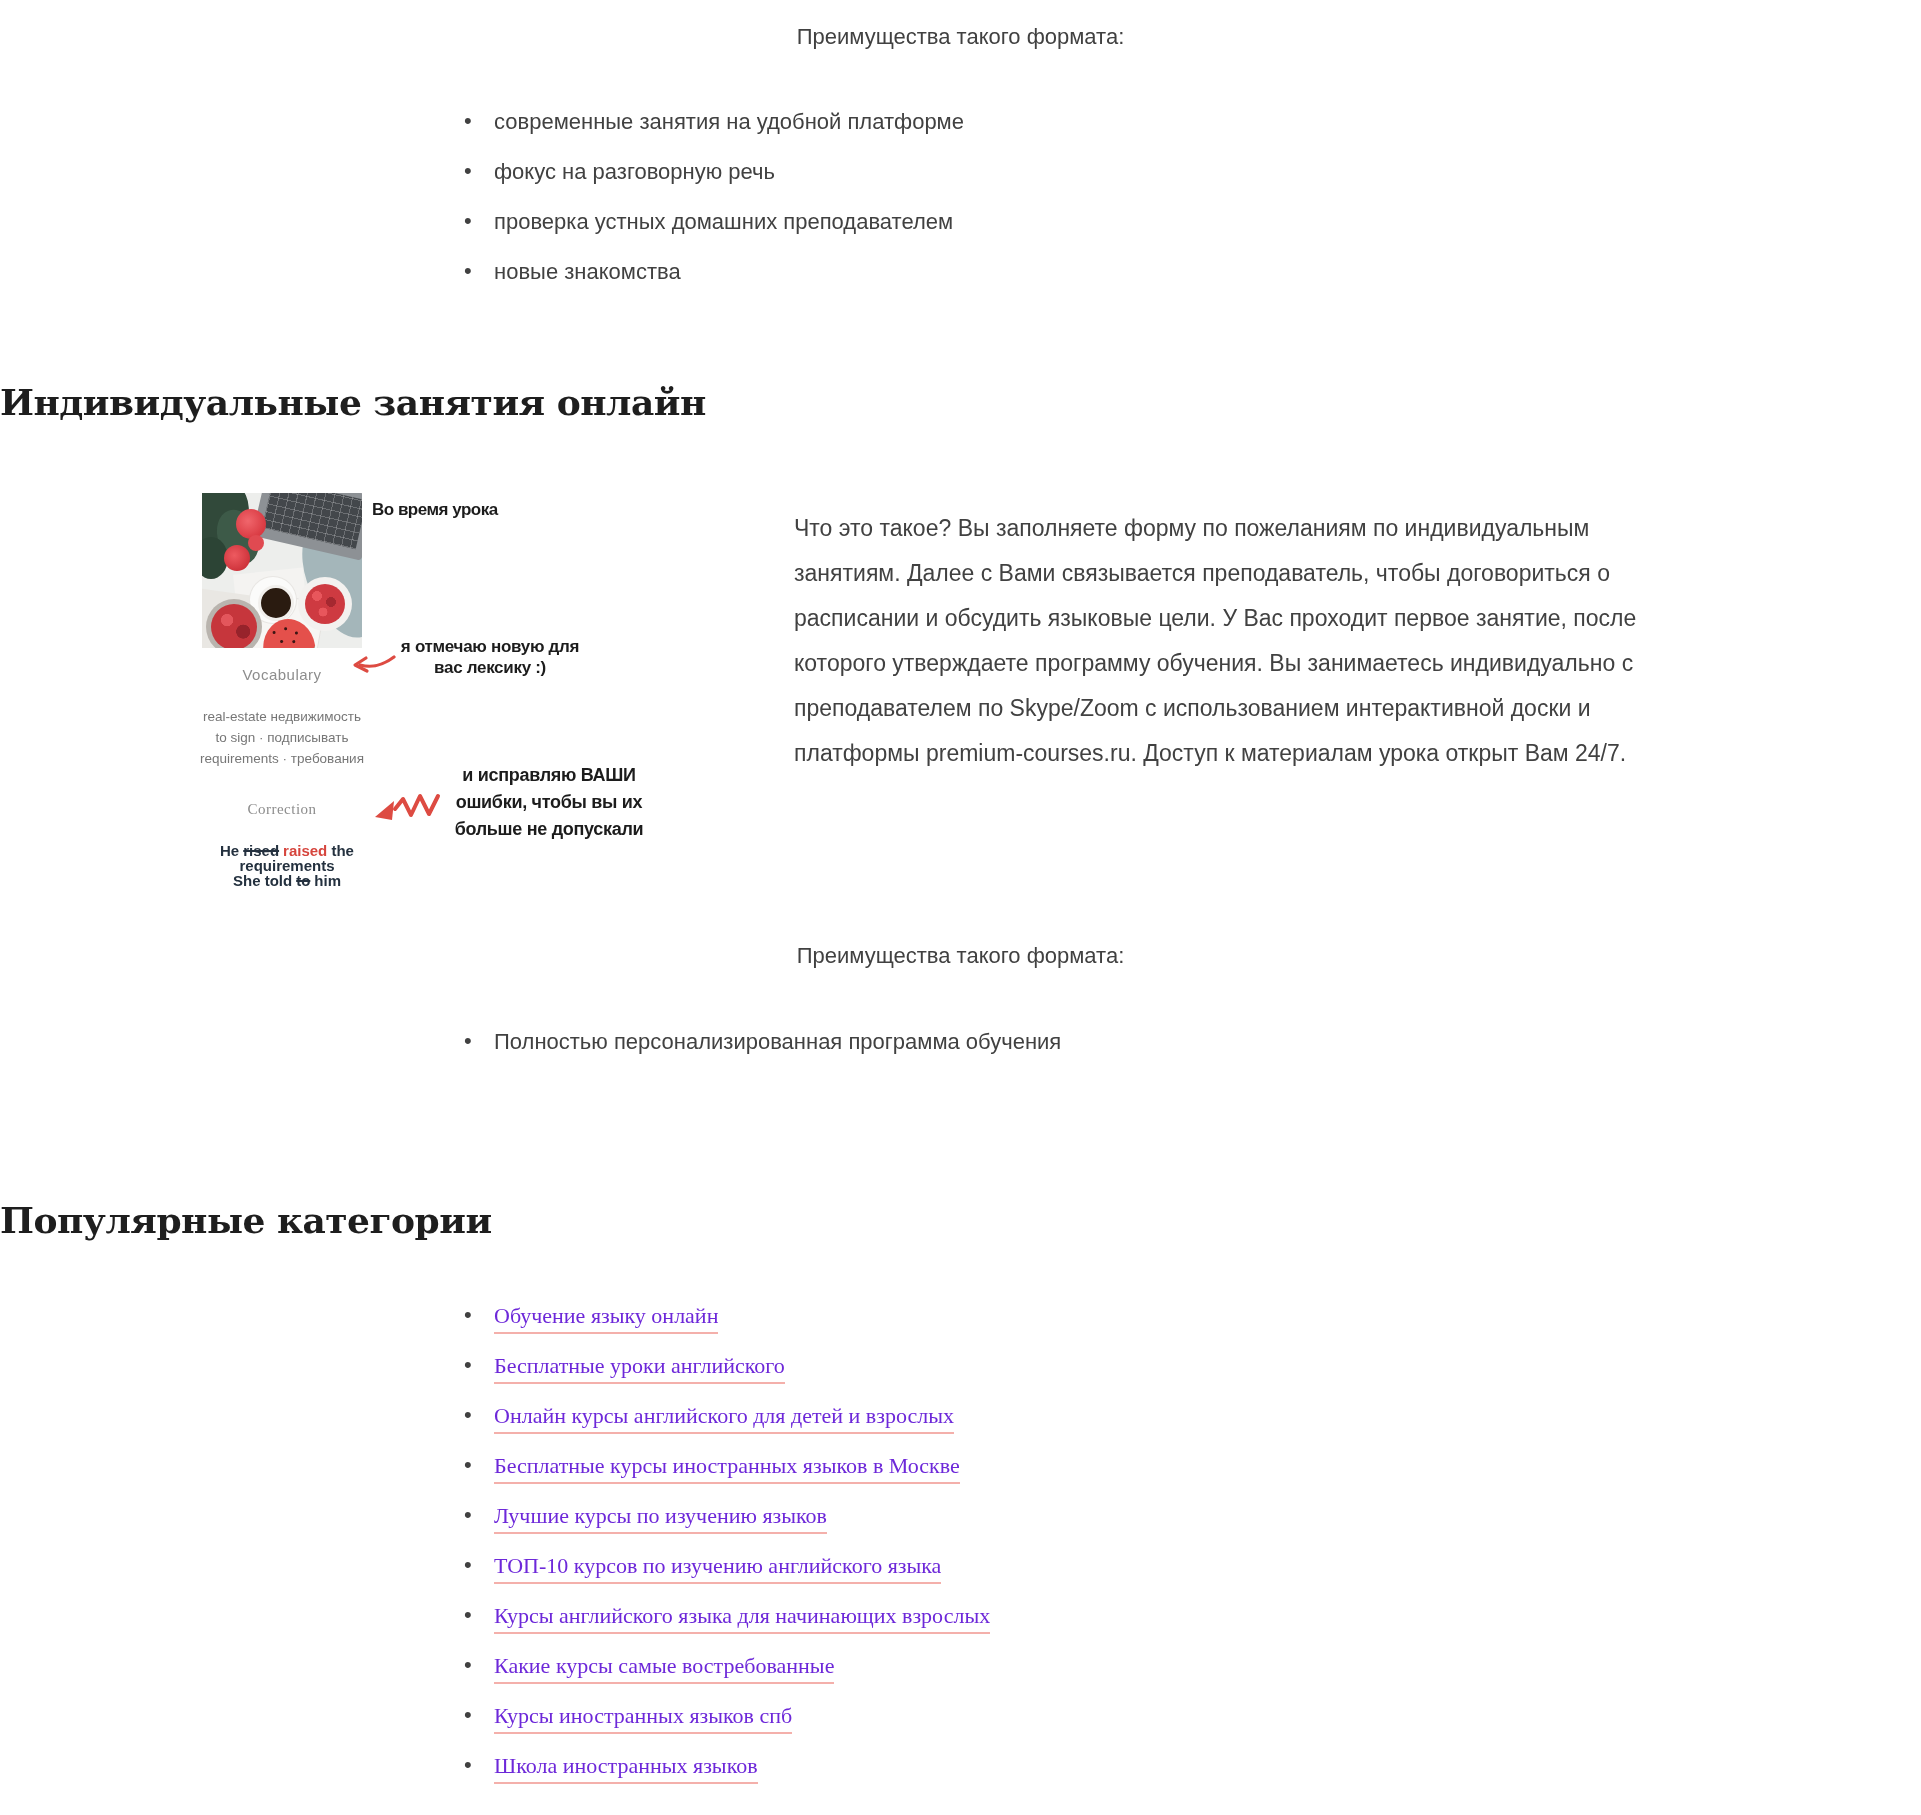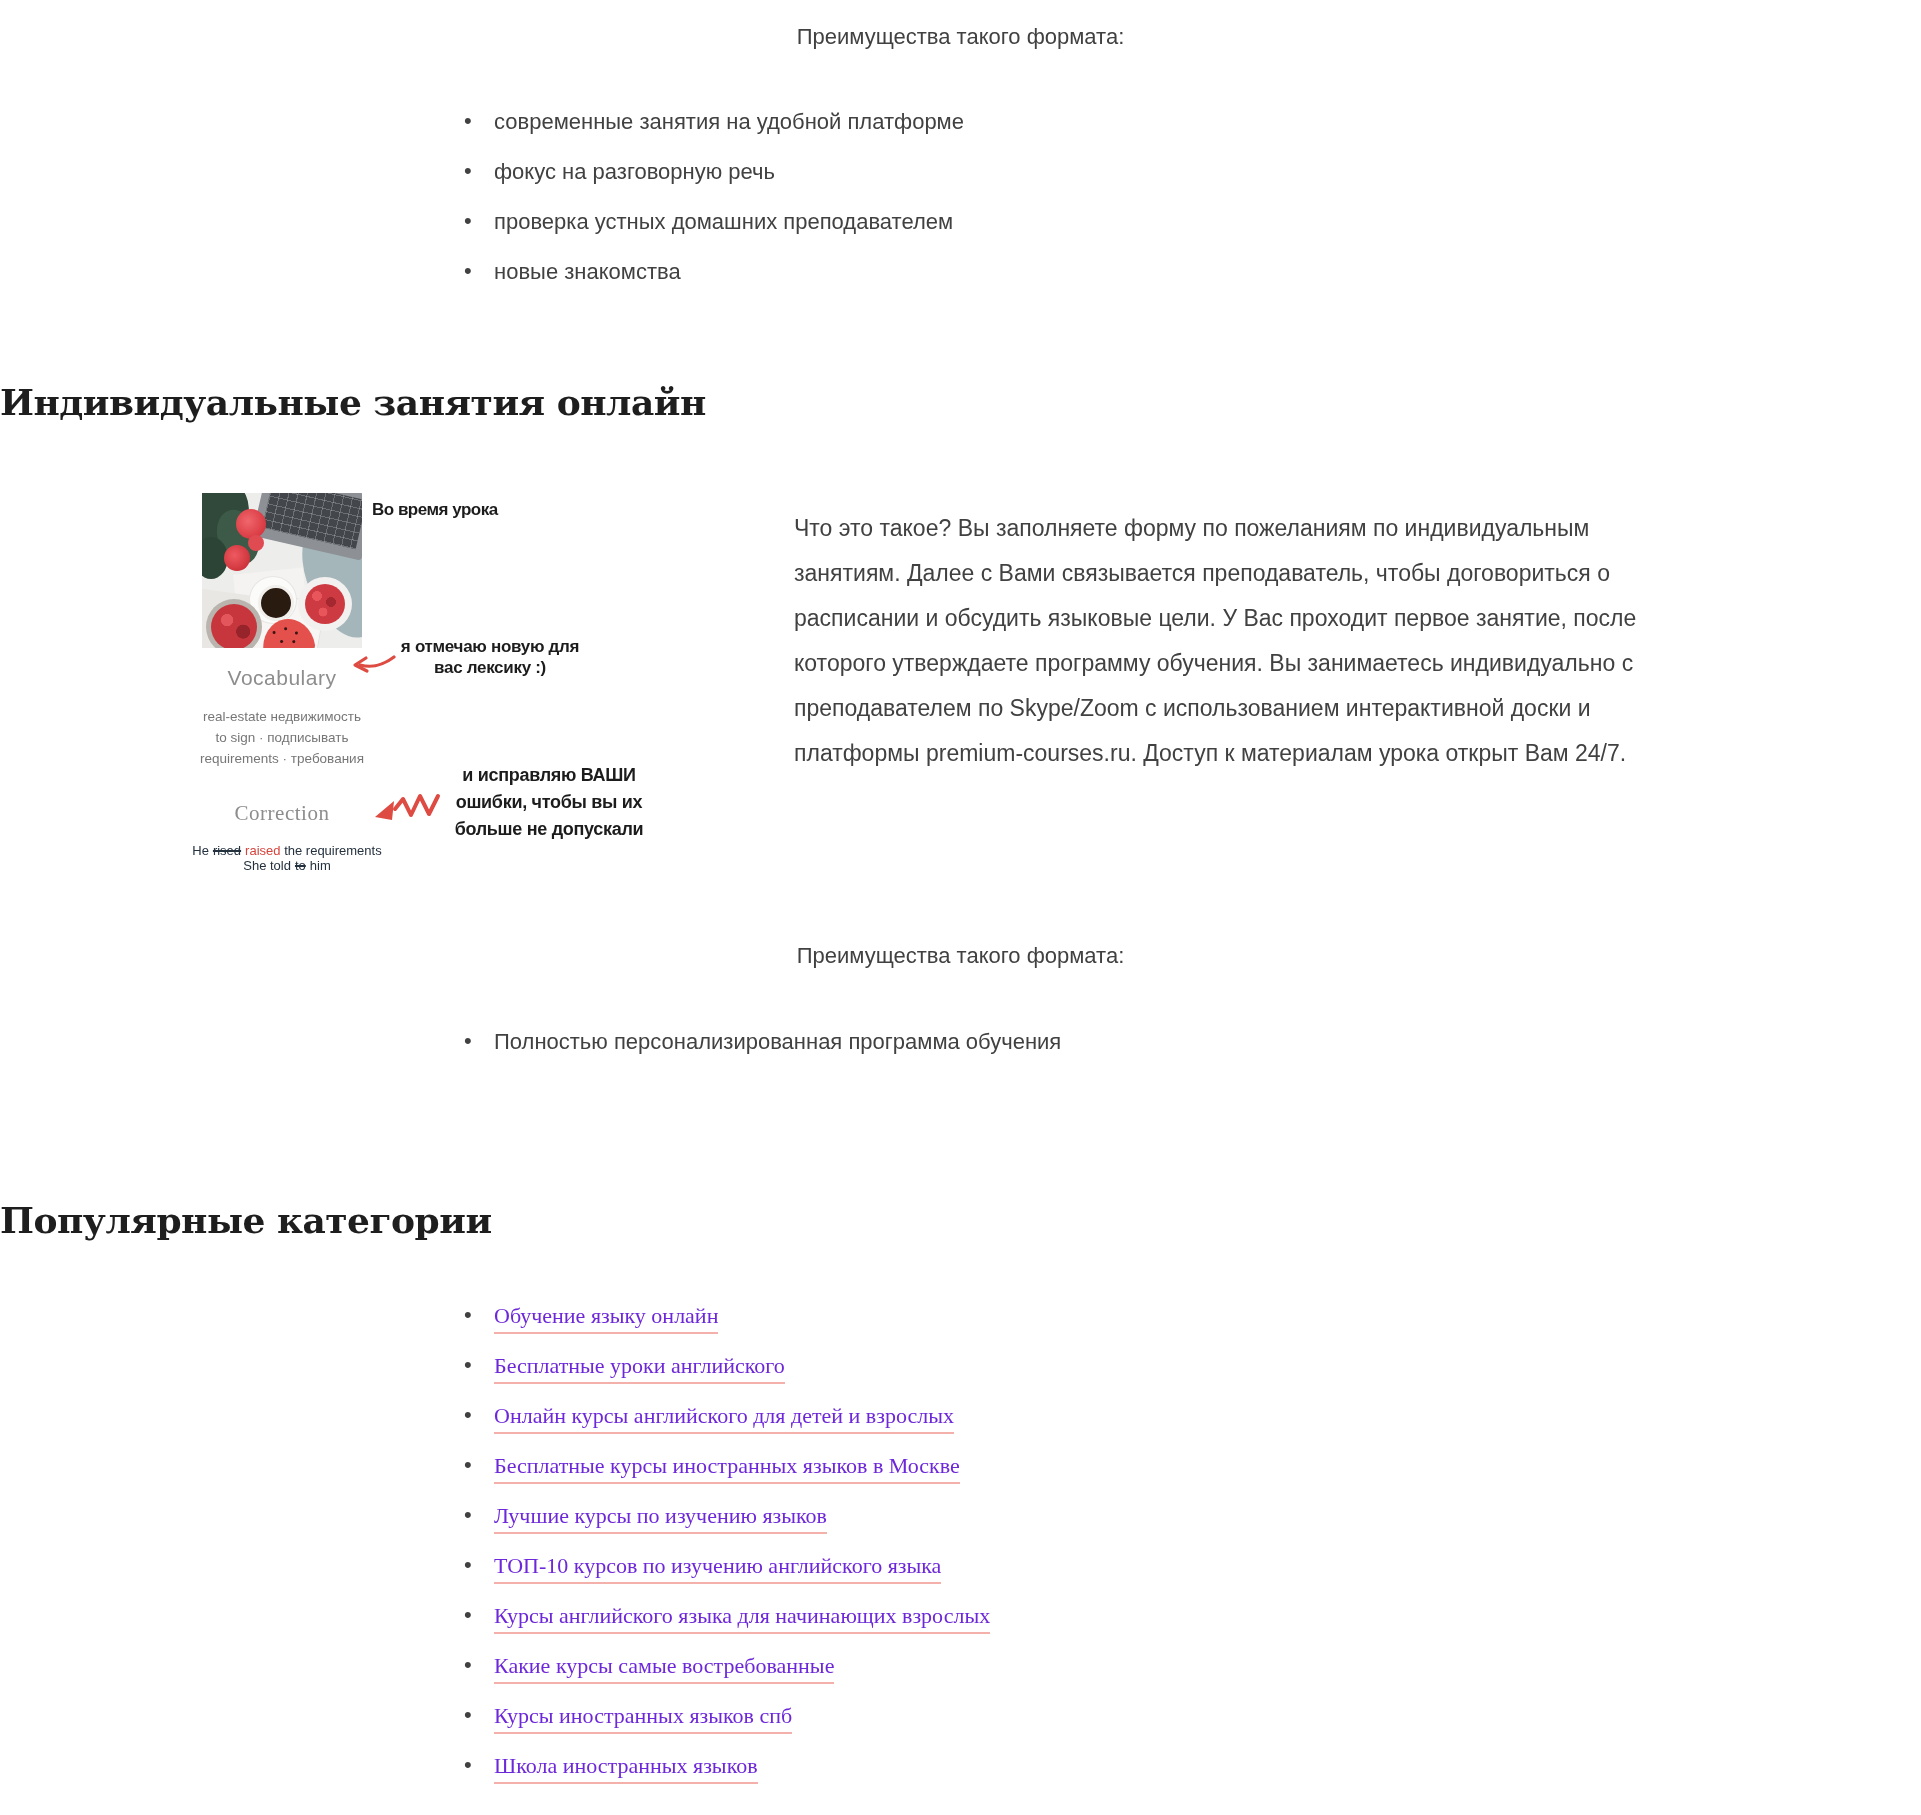--- a/index.html
+++ b/index.html
@@ -41,32 +41,32 @@
   .figure { position:absolute; left:200px; top:490px; width:470px; height:400px; }
 
   .fig-title {
     position:absolute; left:172px; top:10px; font-size:17px; font-weight:700;
     color:#1c1c1c; letter-spacing:-0.5px; white-space:nowrap;
   }
   .fig-note { position:absolute; font-weight:700; color:#1c1c1c; text-align:center; letter-spacing:-0.3px; }
   .note1 { left:200px; top:146px; width:180px; font-size:17px; line-height:21px; }
   .note2 { left:249px; top:272px; width:200px; font-size:18px; line-height:27px; }
 
-  .fig-sub { position:absolute; text-align:center; color:#8d8d8d; font-size:21px; letter-spacing:0.5px; }
+  .fig-sub { position:absolute; text-align:center; color:#8d8d8d; font-size:15px; letter-spacing:0.5px; }
   .vocab-label { left:2px; top:176px; width:160px; }
   .corr-label  { left:2px; top:311px; width:160px;font-family:Liberation Serif, serif; }
 
   .vocab-items {
     position:absolute; left:-8px; top:216px; width:180px; text-align:center;
     font-size:13.5px; line-height:21px; color:#767676;
   }
 
   .corr-lines {
     position:absolute; left:-18px; top:353px; width:210px; text-align:center;
-    font-size:13px; font-weight:400; color:#24313f; line-height:15px;
+    font-size:15px; font-weight:700; color:#24313f; line-height:15px;
   }
   .corr-lines s { text-decoration:line-through; text-decoration-thickness:2px; padding:0 4px; }
   .corr-lines .red { color:#d6453d; }
 
   .arrow1 { position:absolute; left:150px; top:163px; }
   .arrow2 { position:absolute; left:168px; top:296px; }
 
   
   .photo {
     position:absolute; left:2px; top:3px; width:160px; height:155px;

